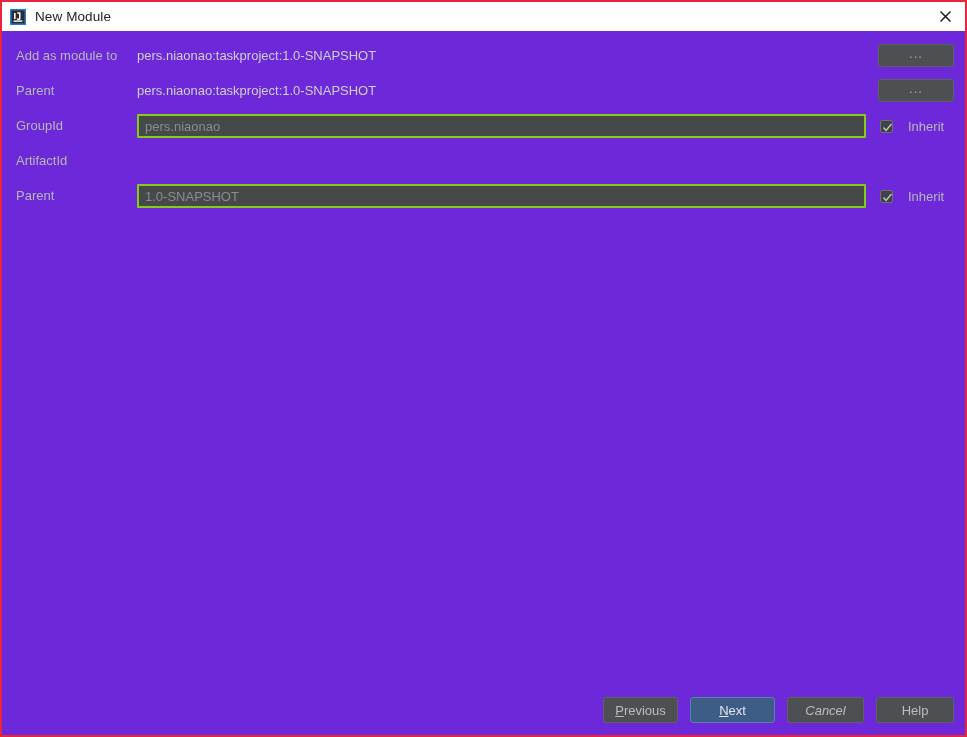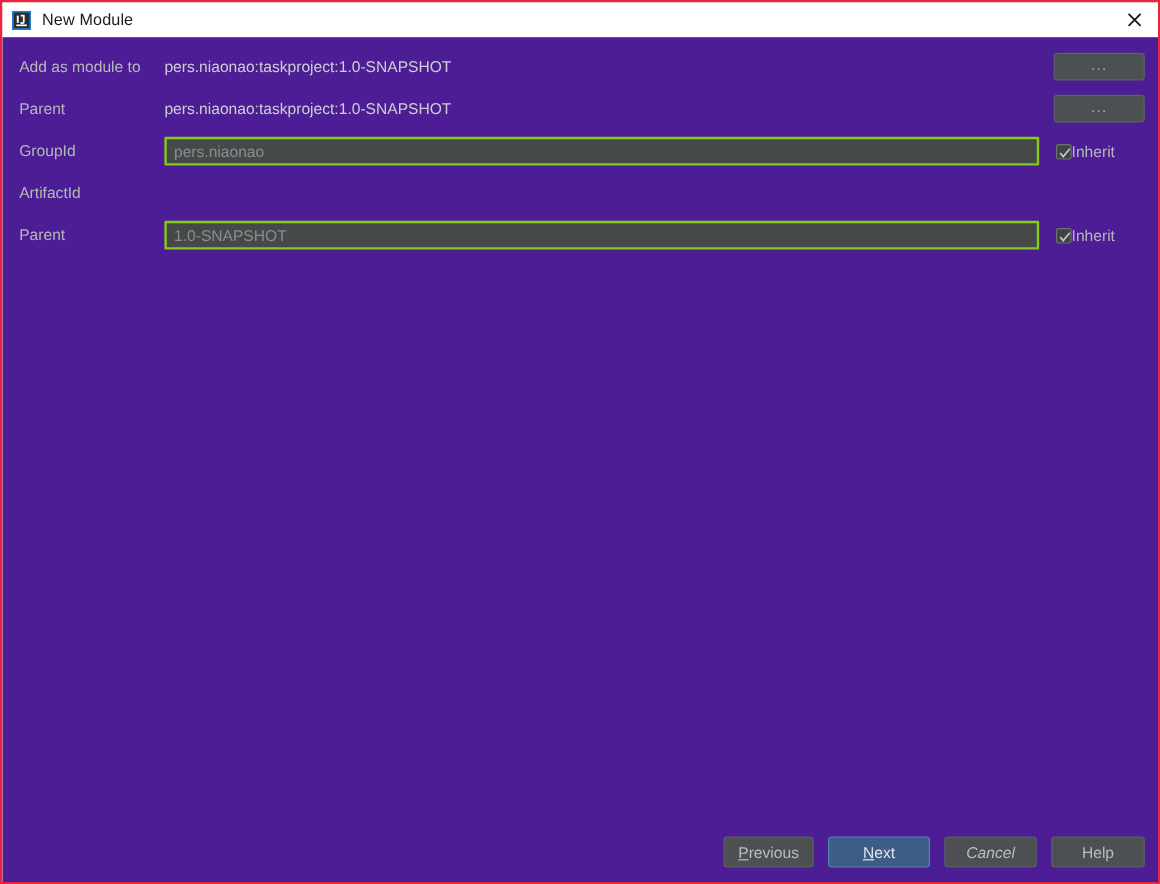--- a/index.html
+++ b/index.html
@@ -62,21 +62,21 @@
   }
   .close-btn svg { display: block; }
 
   
   .body {
     position: absolute;
     left: 0;
     top: 29px;
     right: 0;
     bottom: 0;
-    background: #4c1d95;
+    background: #6d28d9;
   }
 
   .row {
     position: absolute;
     left: 0;
     right: 0;
     height: 24px;
   }
   .row-label {
     position: absolute;
@@ -175,21 +175,21 @@
     position: relative;
     flex: 0 0 auto;
   }
   .checkbox svg {
     position: absolute;
     left: 1px;
     top: 1px;
     display: block;
   }
   .inherit-label {
-    margin-left: 0;
+    margin-left: 15px;
     font-size: 13px;
     color: #b6b8ba;
     white-space: nowrap;
   }
 
   
   .buttonbar {
     position: absolute;
     right: 11px;
     bottom: 12px;

